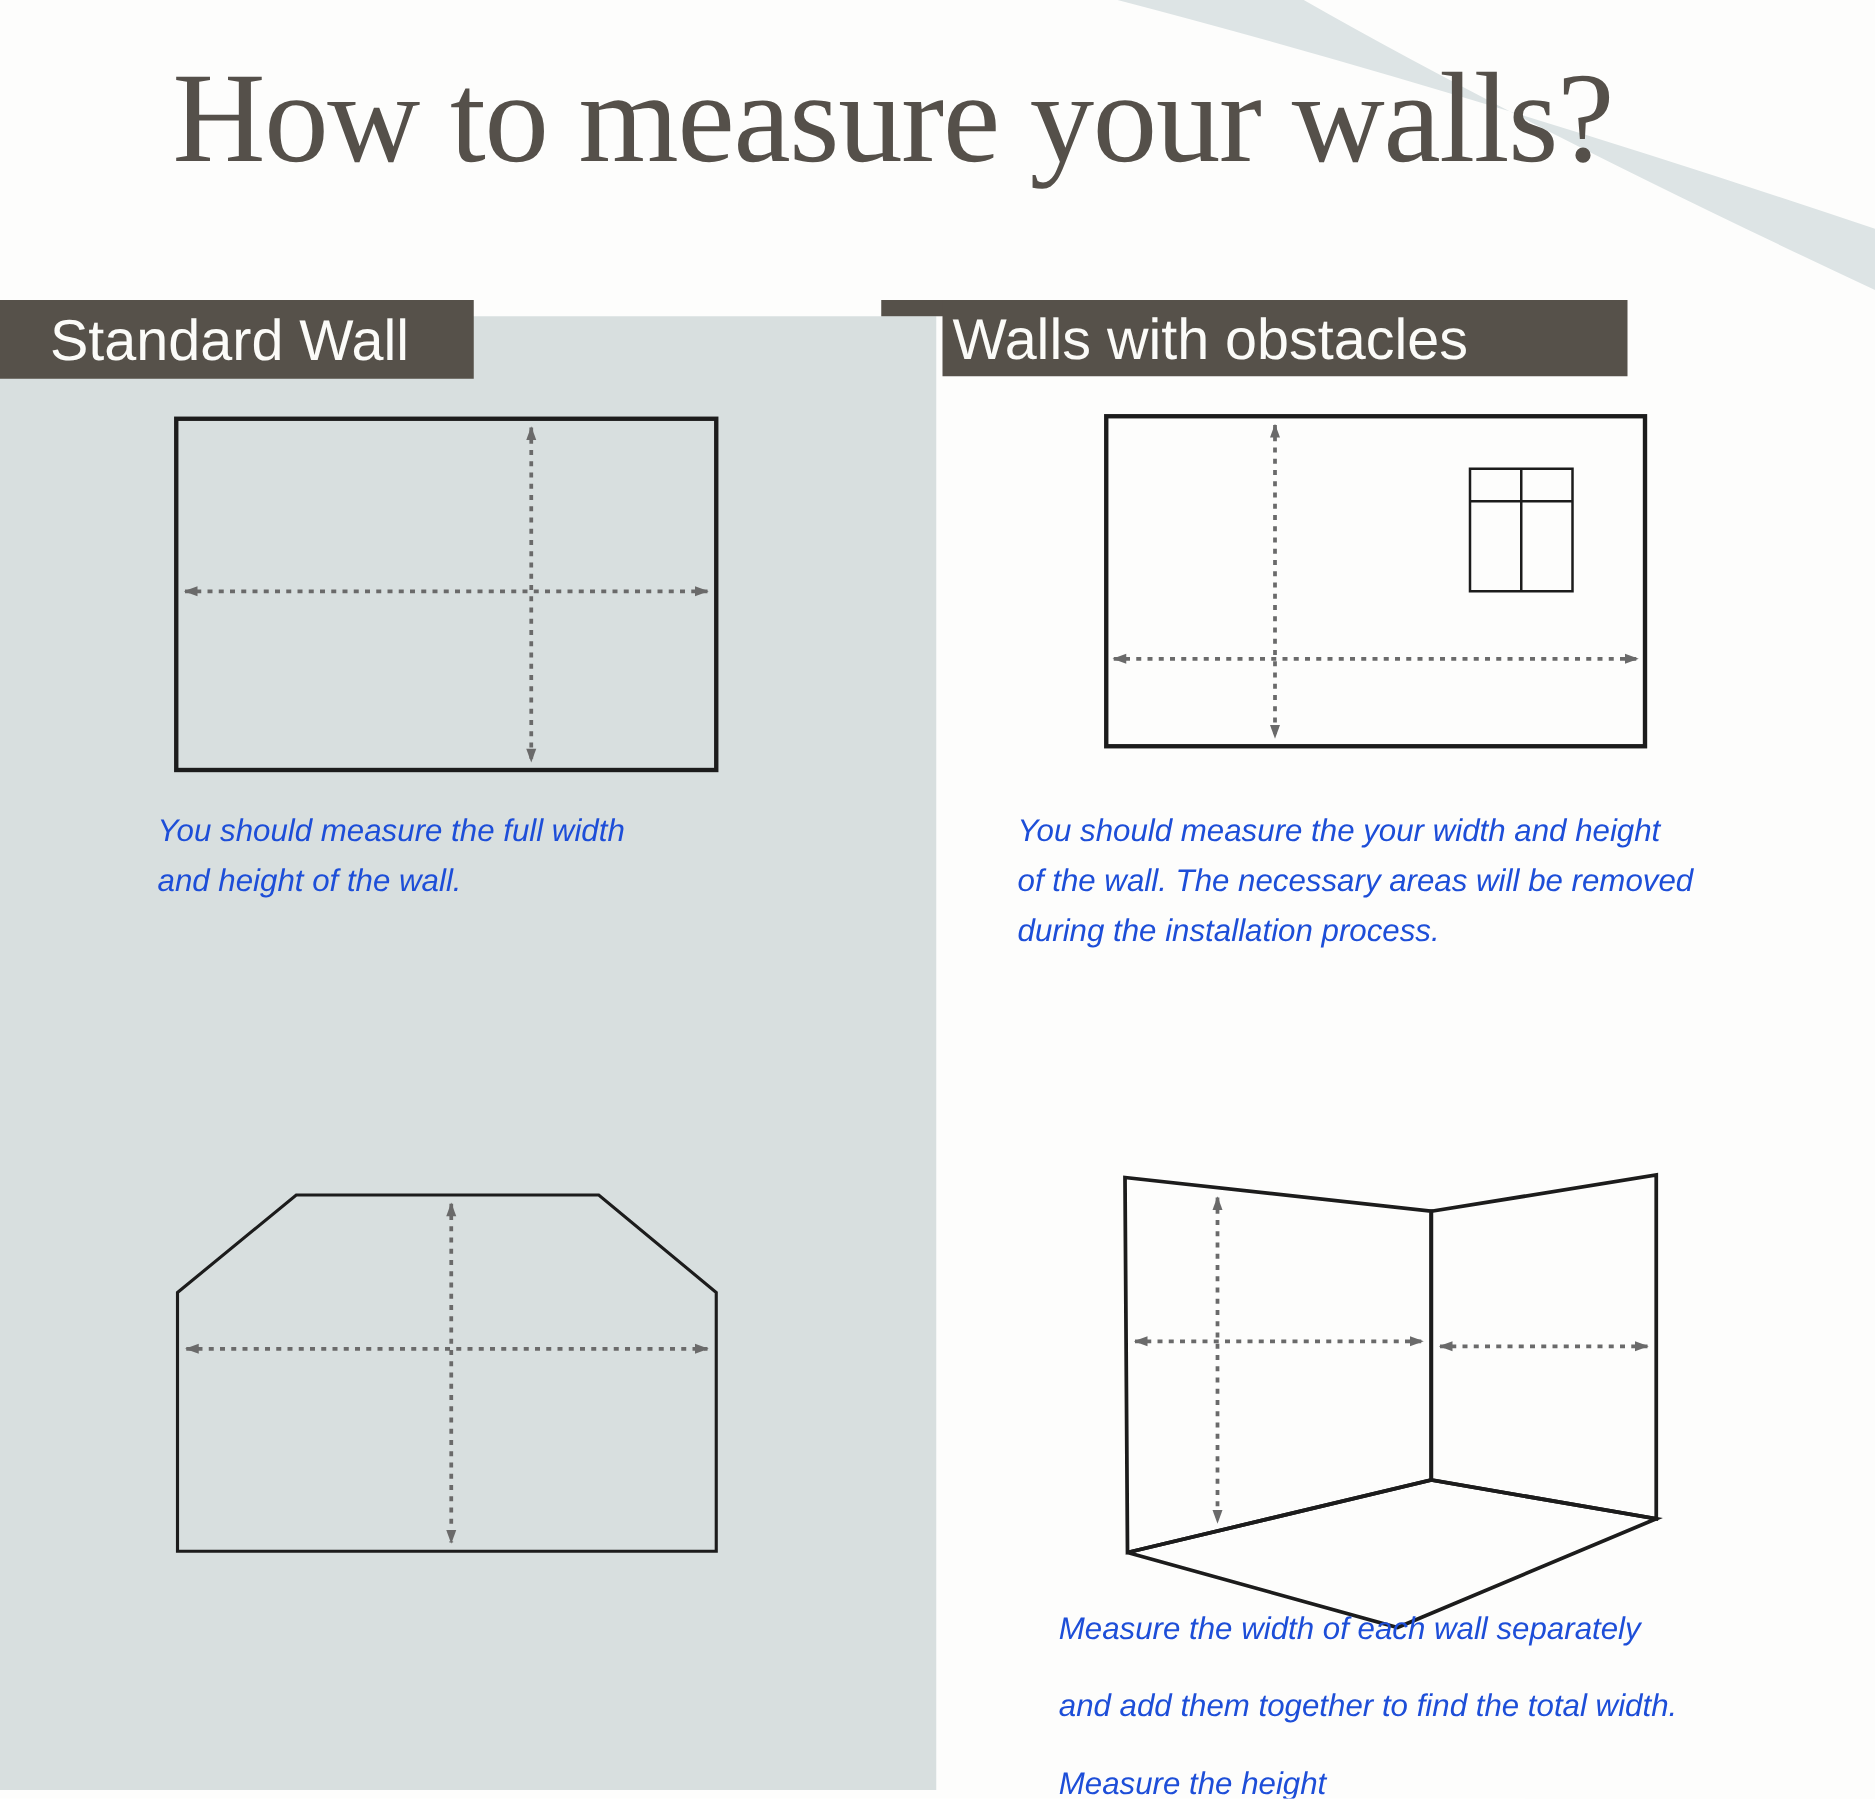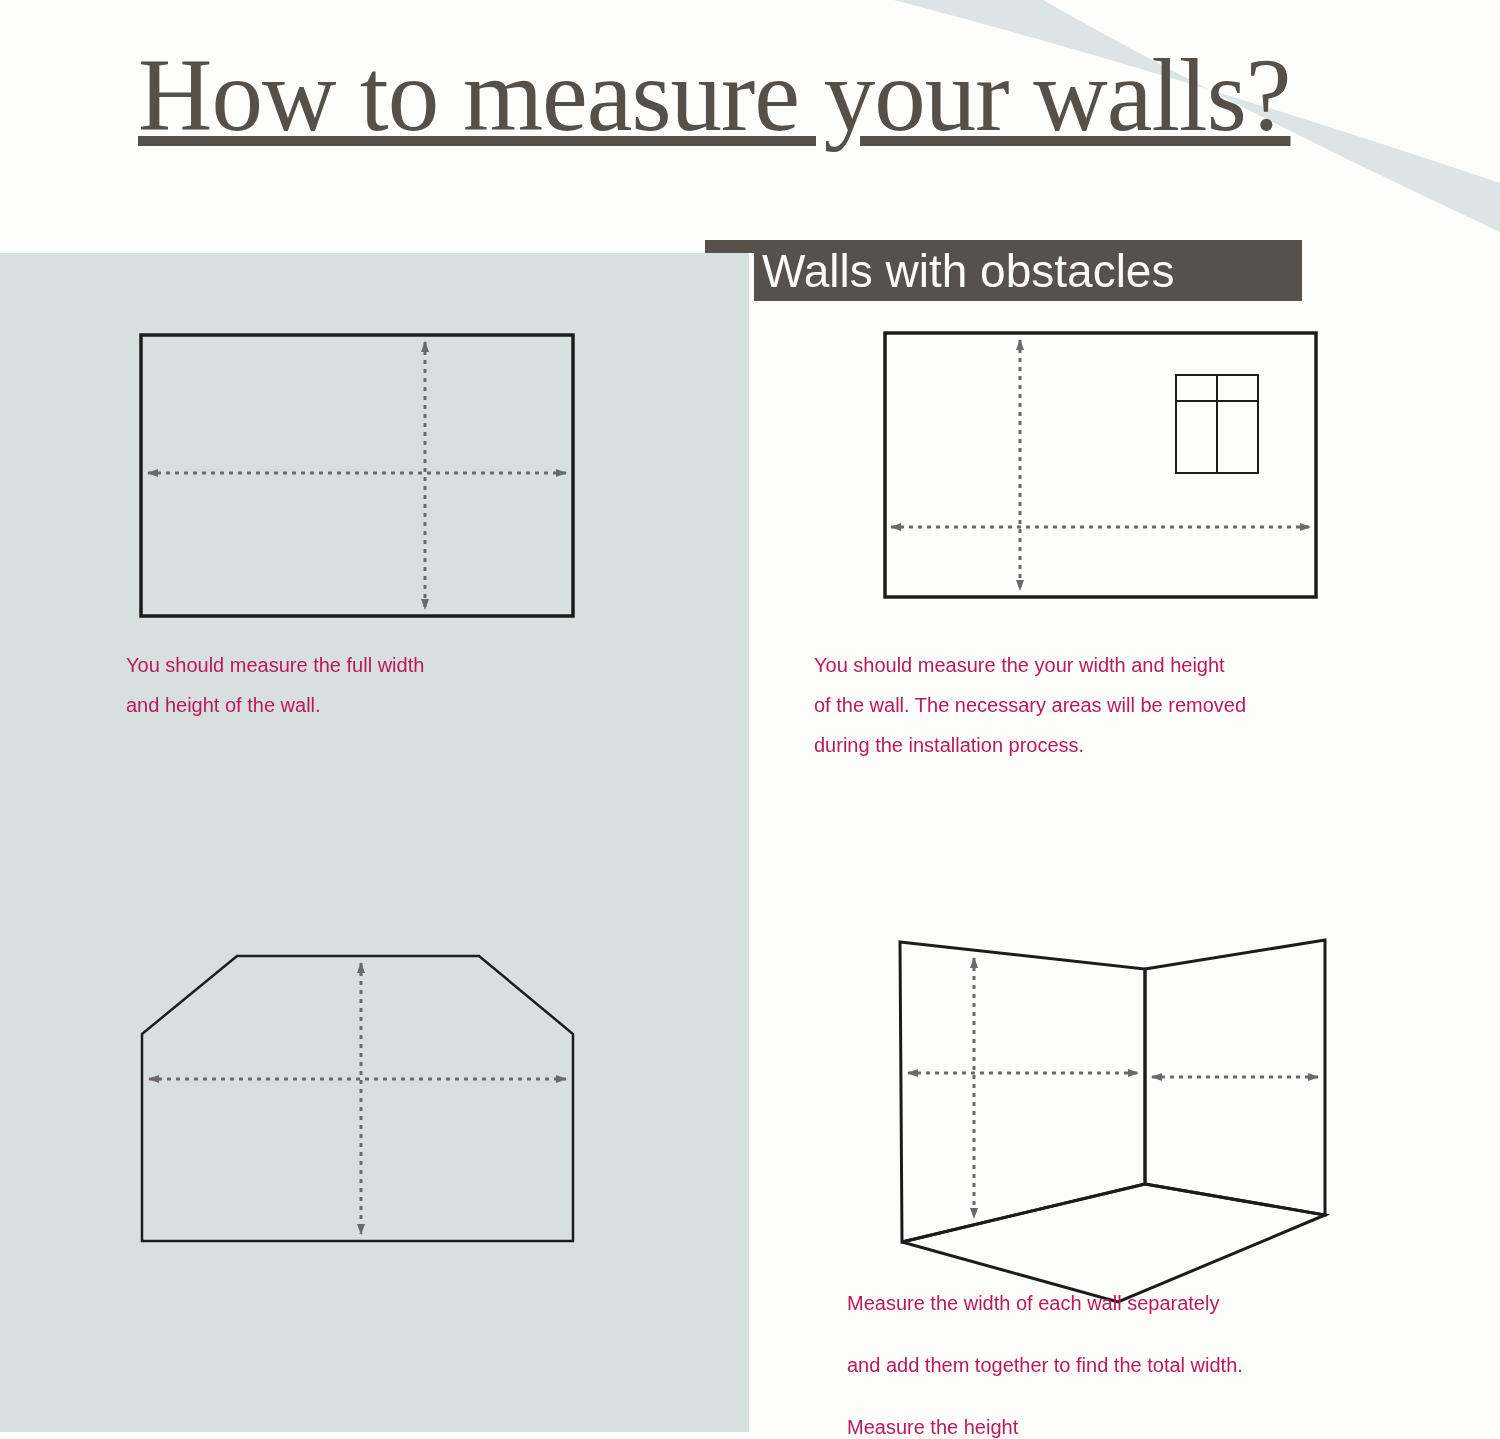--- a/index.html
+++ b/index.html
@@ -2,49 +2,52 @@
 <html><head>
 <meta charset="utf-8">
 <style>
   html,body{margin:0;padding:0;background:#ffffff;}
   #page{position:relative;width:1500px;height:1439px;background:#fdfdfc;overflow:hidden;
         font-family:"Liberation Sans",sans-serif;}
   #swoosh{position:absolute;left:0;top:0;pointer-events:none;}
   #panel{position:absolute;left:0;top:253px;width:749px;height:1179px;background:#d8dfdf;}
   #title{position:absolute;left:138px;top:36px;width:1300px;
          font-family:"Liberation Serif",serif;font-size:103px;letter-spacing:-1px;
-         color:#55504a;white-space:nowrap;text-decoration:underline;}
+         color:#55504a;white-space:nowrap;}
   .bar{position:absolute;background:#56514a;color:#fbfbf8;font-size:46px;
        display:flex;align-items:center;white-space:nowrap;}
   #bar-standard{left:0;top:240px;width:379px;height:63px;padding-left:40px;box-sizing:border-box;}
   #bar-obstacles{left:754px;top:240px;width:548px;height:61px;padding-left:8px;box-sizing:border-box;}
   #bar-obstacles-tab{position:absolute;left:705px;top:240px;width:50px;height:13px;background:#56514a;}
   #bar-sloping{left:0;top:858px;width:375px;height:64px;padding-left:63px;box-sizing:border-box;}
   #bar-many{left:757px;top:862px;width:438px;height:65px;padding-left:43px;box-sizing:border-box;}
-  .desc{position:absolute;font-size:20px;line-height:40px;color:#be185d;white-space:pre-line;}
+  .desc{position:absolute;font-size:25px;line-height:40px;color:#1d4ed8;white-space:pre-line;font-style:italic;}
   #desc-standard{left:126px;top:645px;}
   #desc-obstacles{left:814px;top:645px;}
   #desc-sloping{left:74px;top:1260px;line-height:43px;}
   #desc-many{left:847px;top:1272px;line-height:62px;}
   .diag{position:absolute;}
   svg line, svg polygon, svg polyline, svg rect, svg path{vector-effect:none;}
 </style>
 </head>
 <body>
 
 <div id="page">
 
   <svg id="swoosh" width="1500" height="300" viewBox="0 0 1500 300" aria-hidden="true">
     <path d="M894,0 Q1170,72 1500,183 L1500,232 Q1218,100 1043,0 Z" fill="#dde4e5"></path>
   </svg>
 
   <div id="panel"></div>
 
   <div id="title">How to measure your walls?</div>
 
+  <div class="bar" id="bar-standard">
+    <span>Standard Wall</span>
+  </div>
   <div id="bar-obstacles-tab"></div>
   <div class="bar" id="bar-obstacles">
     <span>Walls with obstacles</span>
   </div>
 
   <svg class="diag" style="left:130px;top:325px" width="460" height="305" viewBox="130 325 460 305">
     <defs>
       <marker id="ah1" markerWidth="14" markerHeight="12" refX="11" refY="5" orient="auto-start-reverse" markerUnits="userSpaceOnUse">
         <path d="M1,1 L12,5 L1,9 Z" fill="#6a6a6a"></path>
       </marker>

